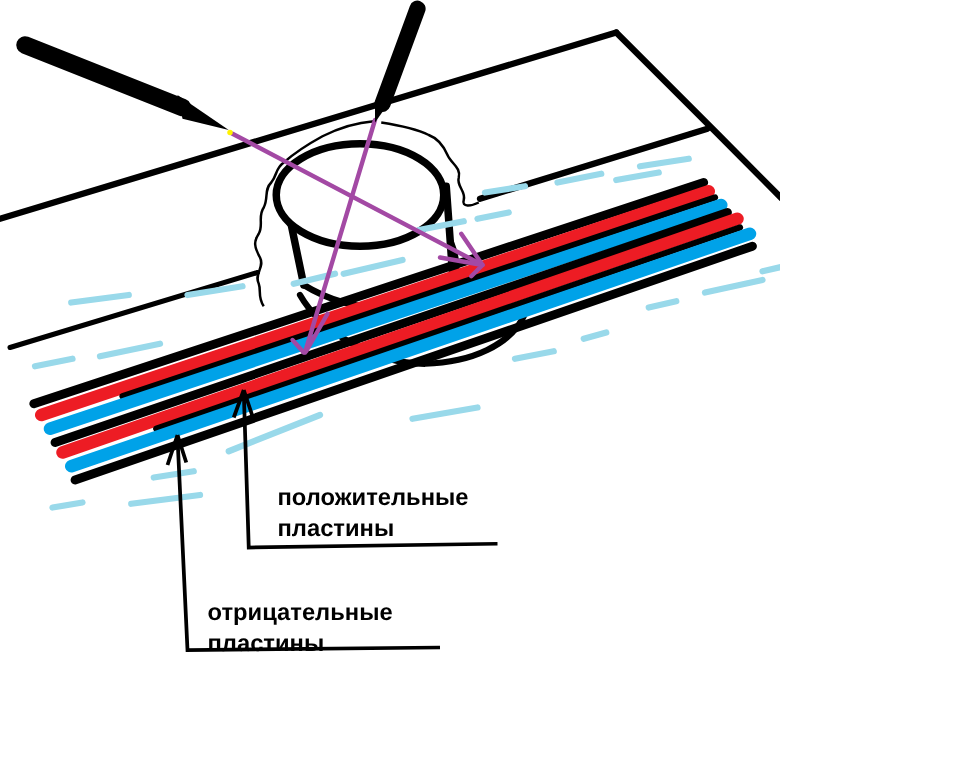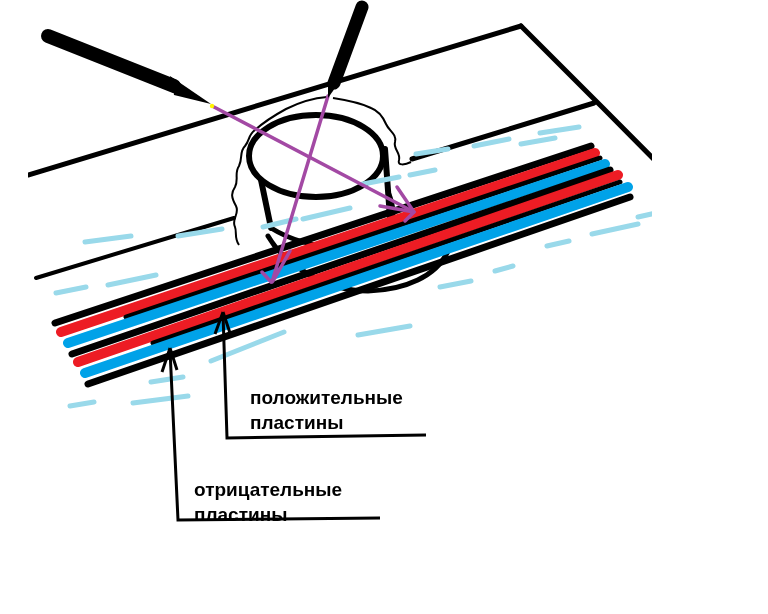--- a/index.html
+++ b/index.html
@@ -7,21 +7,20 @@
     padding: 0;
     background: #ffffff;
   }
   .stage {
     position: relative;
     width: 624px;
     height: 614px;
     background: var(--background, #ffffff);
     overflow: hidden;
     font-family: "Liberation Sans", sans-serif;
-    padding-left: 28px;
   }
   svg { display: block; }
 
   .ink        { stroke: var(--ink, #000000); fill: none; }
   .ink-fill   { fill: var(--ink, #000000); stroke: none; }
   .pos        { stroke: var(--positive-plate, #ED1C24); fill: none; }
   .neg        { stroke: var(--negative-plate, #00A2E8); fill: none; }
   .dash       { stroke: var(--electrolyte-dash, #99D9EA); stroke-width: 5; stroke-linecap: round; fill: none; }
   .pointer    { stroke: var(--pointer-arrow, #A349A4); stroke-width: 3.5; stroke-linecap: round; fill: none; }
   .spark      { fill: var(--probe-tip-highlight, #FFF200); stroke: none; }

